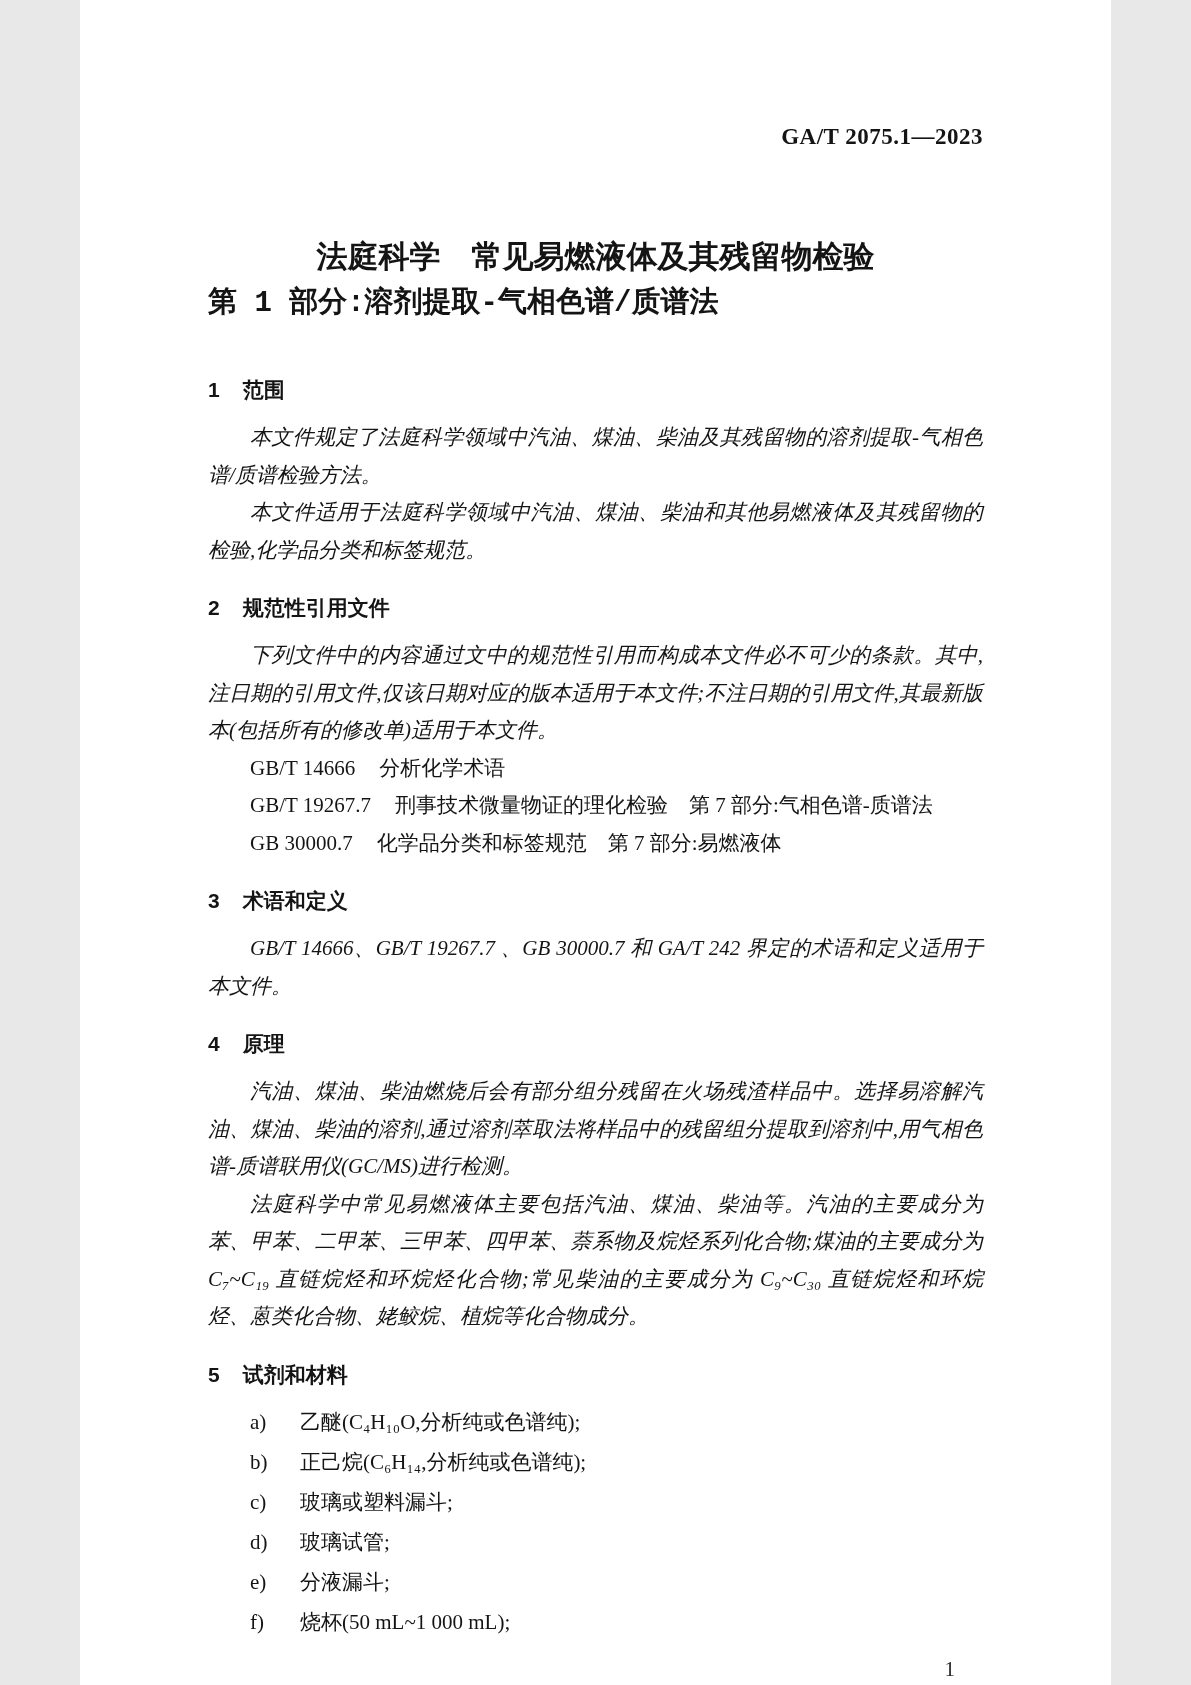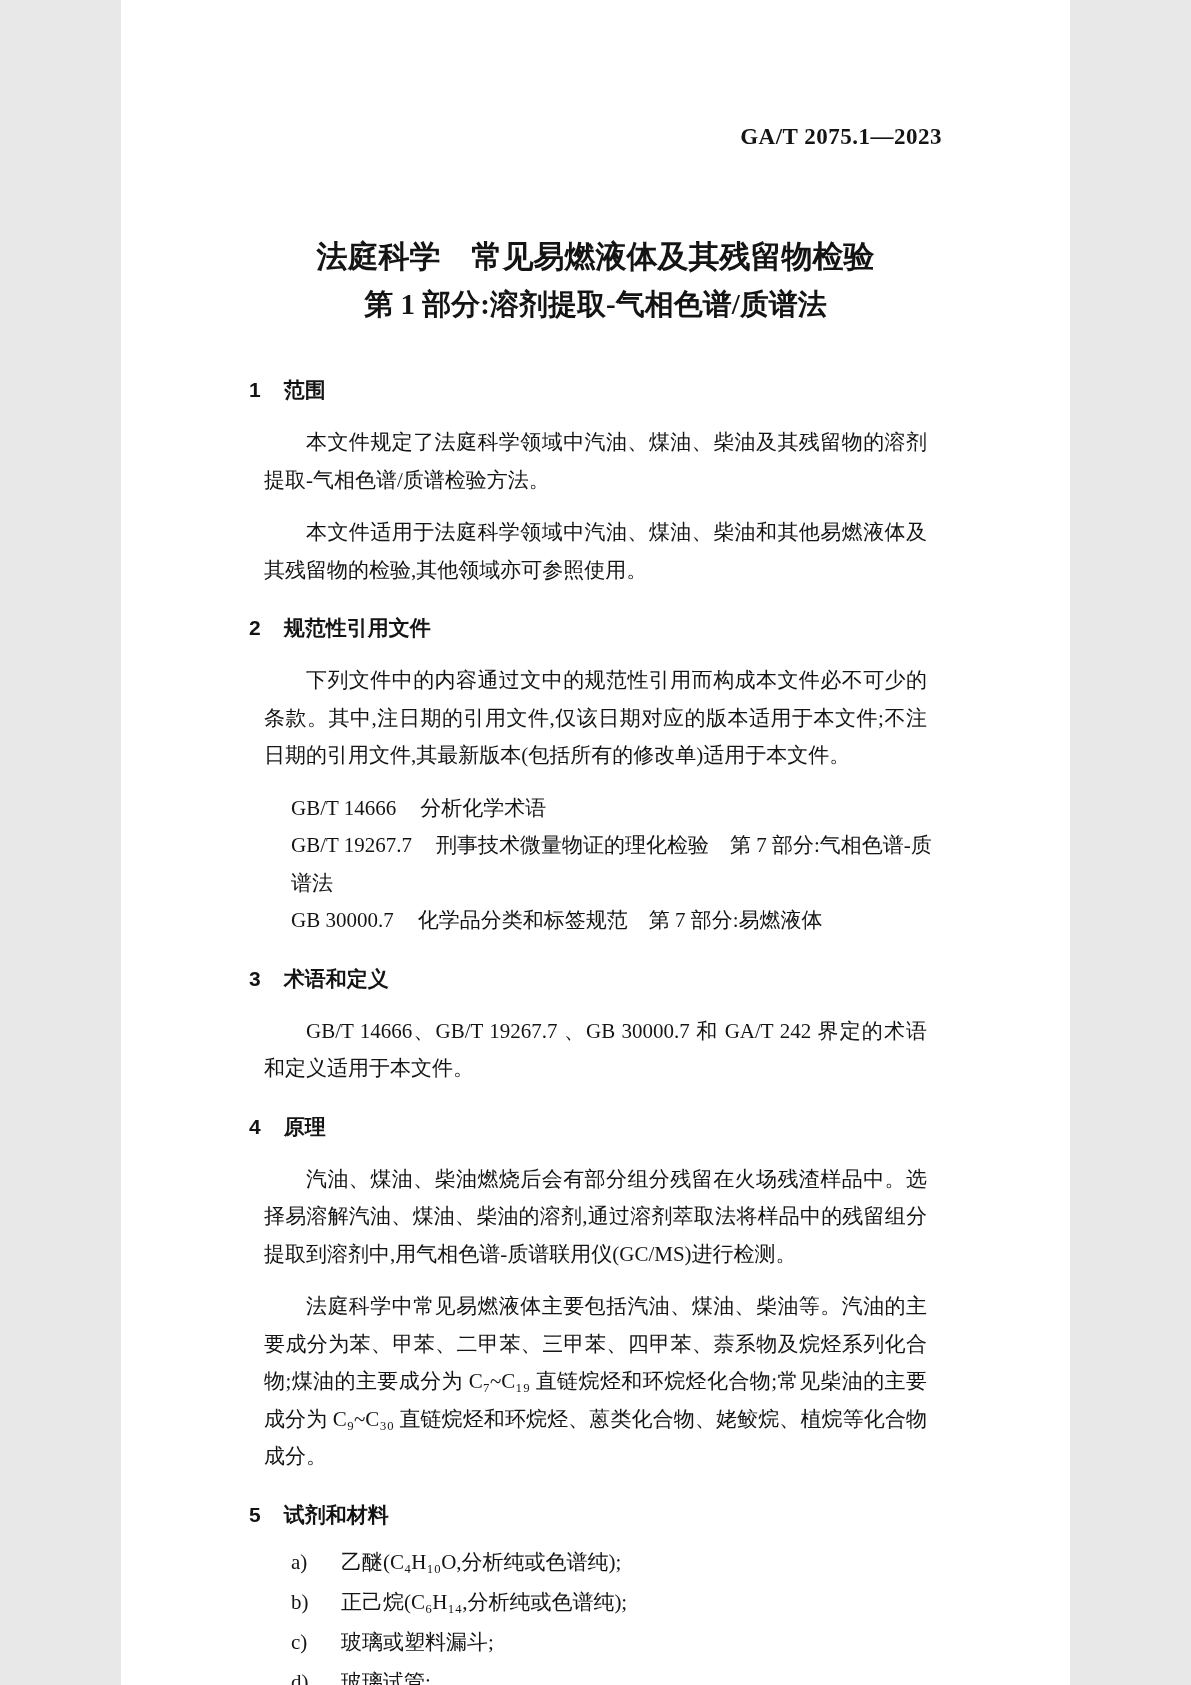--- a/index.html
+++ b/index.html
@@ -1,18 +1,18 @@
 <!DOCTYPE html>
 <html><head>
 <meta charset="utf-8">
 <style>
   html, body { margin: 0; padding: 0; background: #e8e8e8; }
   .page {
     position: relative;
-    width: 949px;
+    width: 1031px;
     height: 1685px;
     margin: 0 auto;
     background: #ffffff;
     color: #141414;
     box-sizing: border-box;
     padding: 122px 128px 0 128px;
     font-family: "Liberation Serif", "DejaVu Serif", serif;
     font-size: 21px;
     line-height: 37.5px;
     overflow: hidden;
@@ -28,39 +28,40 @@
   .title-line1 {
     margin: 83px 0 0 0;
     text-align: center;
     font-family: Liberation Sans, sans-serif;
     font-weight: 700;
     font-size: 31px;
     line-height: 44px;
   }
   .title-line2 {
     margin: 4px 0 0 0;
-    text-align: center;
-    font-family: Liberation Serif, serif;
+    text-align: left;
+    font-family: Liberation Mono, monospace;
     font-weight: 700;
     font-size: 29px;
     line-height: 42px;
   }
   h2.sec-heading {
     margin: 20px 0 10px 0;
     font-family: "Liberation Sans", "DejaVu Sans", sans-serif;
     font-weight: 700;
     font-size: 21px;
     line-height: 38px;
   }
   h2.sec-heading.first { margin-top: 46px; }
   h2.sec-heading .h-num { margin-right: 23px; }
   p.body-p {
-    margin: 15px;
+    margin: 0;
     text-indent: 2em;
     text-align: justify;
+    font-style: italic;
   }
   .ref-line { padding-left: 2em; }
   .ref-line .ref-code { margin-right: 24px; }
   .list-block { }
   .list-item { padding-left: 2em; margin-top: 2.5px; }
   .list-item .li-marker { display: inline-block; width: 50px; }
   .page-number {
     margin-top: 10px;
     text-align: right;
     padding-right: 28px;
@@ -76,21 +77,21 @@
   <div class="doc-code">GA/T 2075.1—2023</div>
 
   <div class="title-line1">法庭科学　常见易燃液体及其残留物检验</div>
   <div class="title-line2">第 1 部分:溶剂提取-气相色谱/质谱法</div>
 
   <section>
     <h2 class="sec-heading first">
       <span class="h-num">1</span><span class="h-title">范围</span>
     </h2>
     <p class="body-p">本文件规定了法庭科学领域中汽油、煤油、柴油及其残留物的溶剂提取-气相色谱/质谱检验方法。</p>
-    <p class="body-p">本文件适用于法庭科学领域中汽油、煤油、柴油和其他易燃液体及其残留物的检验,其他领域亦可参照使用。</p>
+    <p class="body-p">本文件适用于法庭科学领域中汽油、煤油、柴油和其他易燃液体及其残留物的检验,化学品分类和标签规范。</p>
   </section>
 
   <section>
     <h2 class="sec-heading">
       <span class="h-num">2</span><span class="h-title">规范性引用文件</span>
     </h2>
     <p class="body-p">下列文件中的内容通过文中的规范性引用而构成本文件必不可少的条款。其中,注日期的引用文件,仅该日期对应的版本适用于本文件;不注日期的引用文件,其最新版本(包括所有的修改单)适用于本文件。</p>
     <div class="ref-line">
       <span class="ref-code">GB/T 14666</span><span class="ref-title">分析化学术语</span>
     </div>

